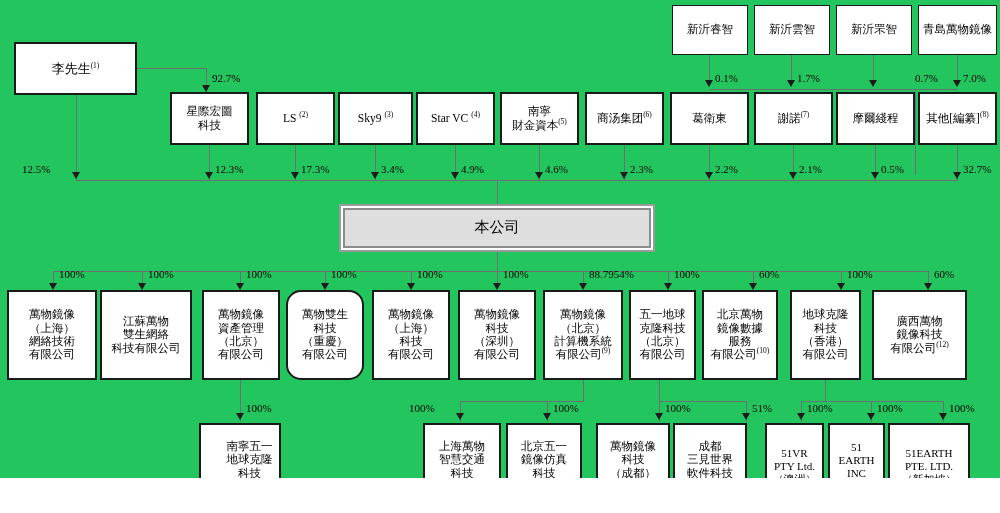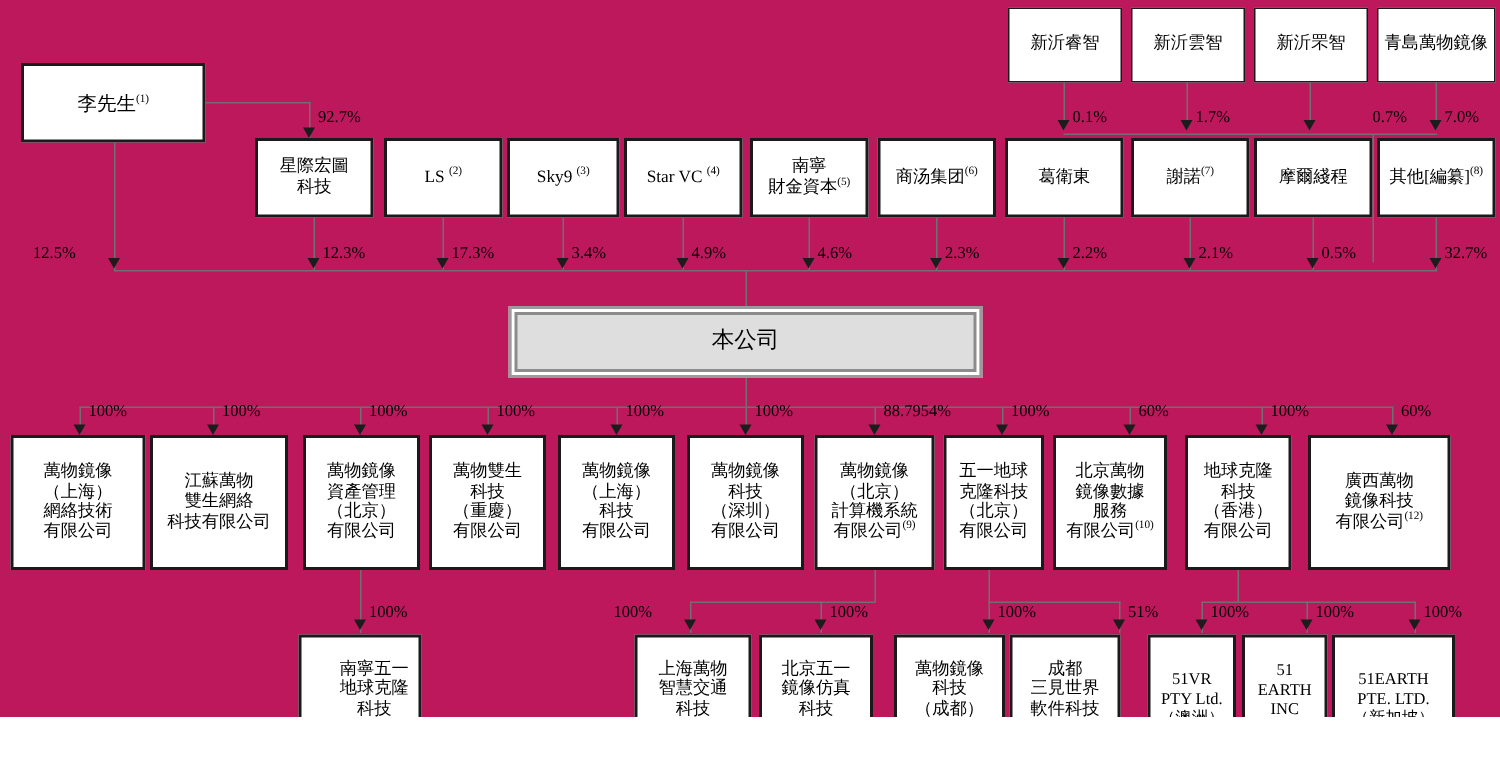--- a/index.html
+++ b/index.html
@@ -1,17 +1,17 @@
 <!DOCTYPE html>
 <html><head>
 <meta charset="utf-8">
 <style>
   html,body{margin:0;padding:0;background:#ffffff;}
   body{font-family:"Liberation Serif","DejaVu Serif",serif;}
-  #canvas{position:relative;width:1000px;height:478px;background:#be185d;overflow:hidden;}
+  #canvas{position:relative;width:1000px;height:478px;background:#22c55e;overflow:hidden;}
 
   
   .box{
     position:absolute;
     box-sizing:border-box;
     border:2.2px solid #1a1a1a;
     background:#ffffff;
     display:flex;align-items:center;justify-content:center;
     text-align:center;
     color:#000;
@@ -226,21 +226,21 @@
     <span class="t"><span>江蘇萬物
 雙生網絡
 科技有限公司</span><sup></sup></span>
   </div>
   <div class="box" style="left:202px;top:290px;width:78px;height:90px;">
     <span class="t"><span>萬物鏡像
 資產管理
 （北京）
 有限公司</span><sup></sup></span>
   </div>
-  <div class="box" style="left:286px;top:290px;width:78px;height:90px;">
+  <div class="box" style="left:286px;top:290px;width:78px;height:90px;border-radius:15px;">
     <span class="t"><span>萬物雙生
 科技
 （重慶）
 有限公司</span><sup></sup></span>
   </div>
   <div class="box" style="left:372px;top:290px;width:78px;height:90px;">
     <span class="t"><span>萬物鏡像
 （上海）
 科技
 有限公司</span><sup></sup></span>

